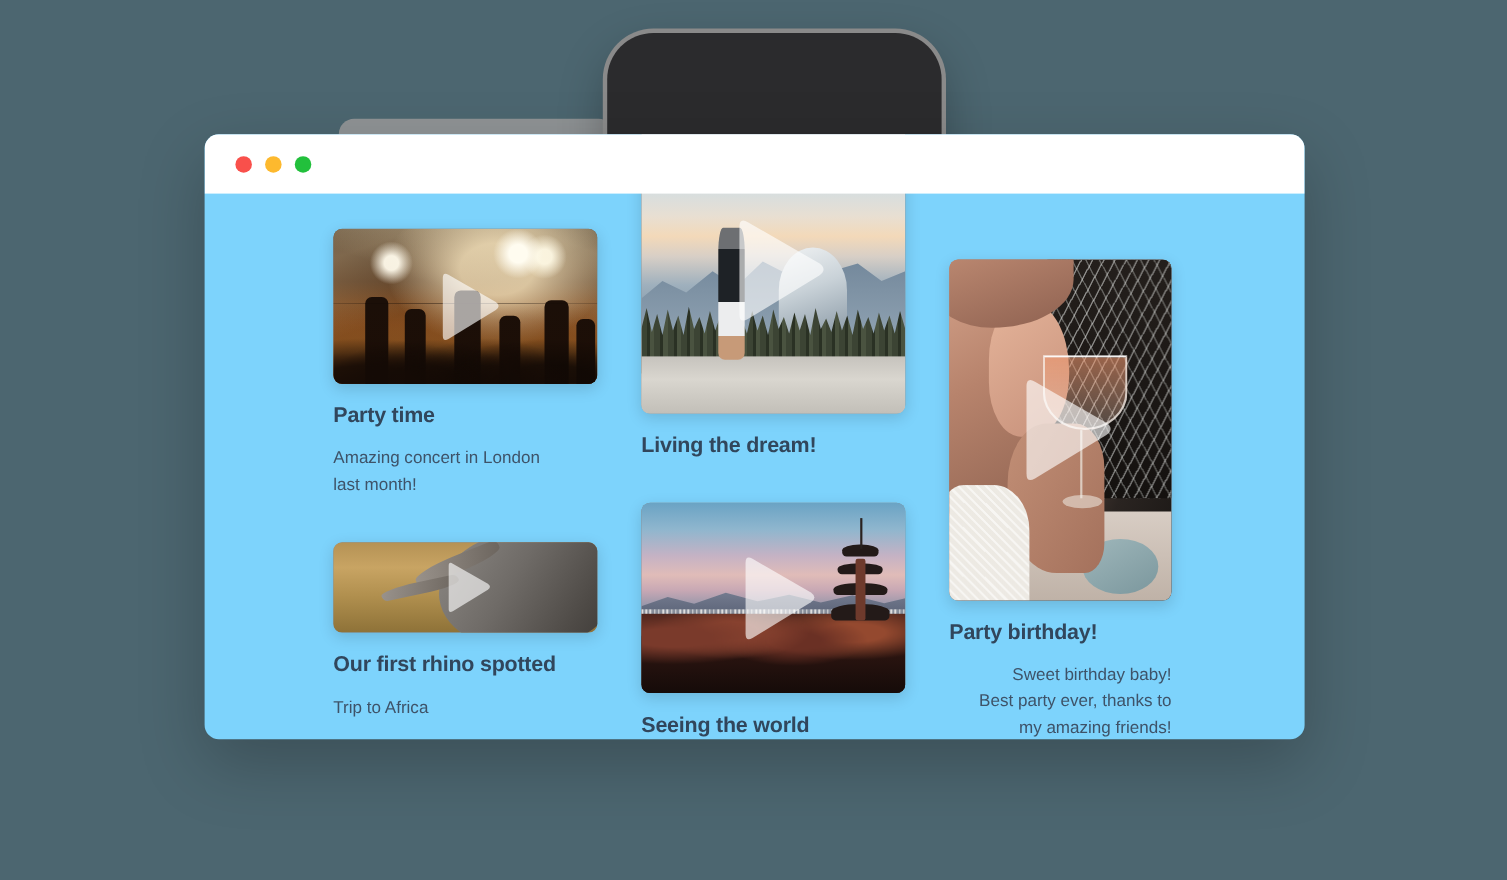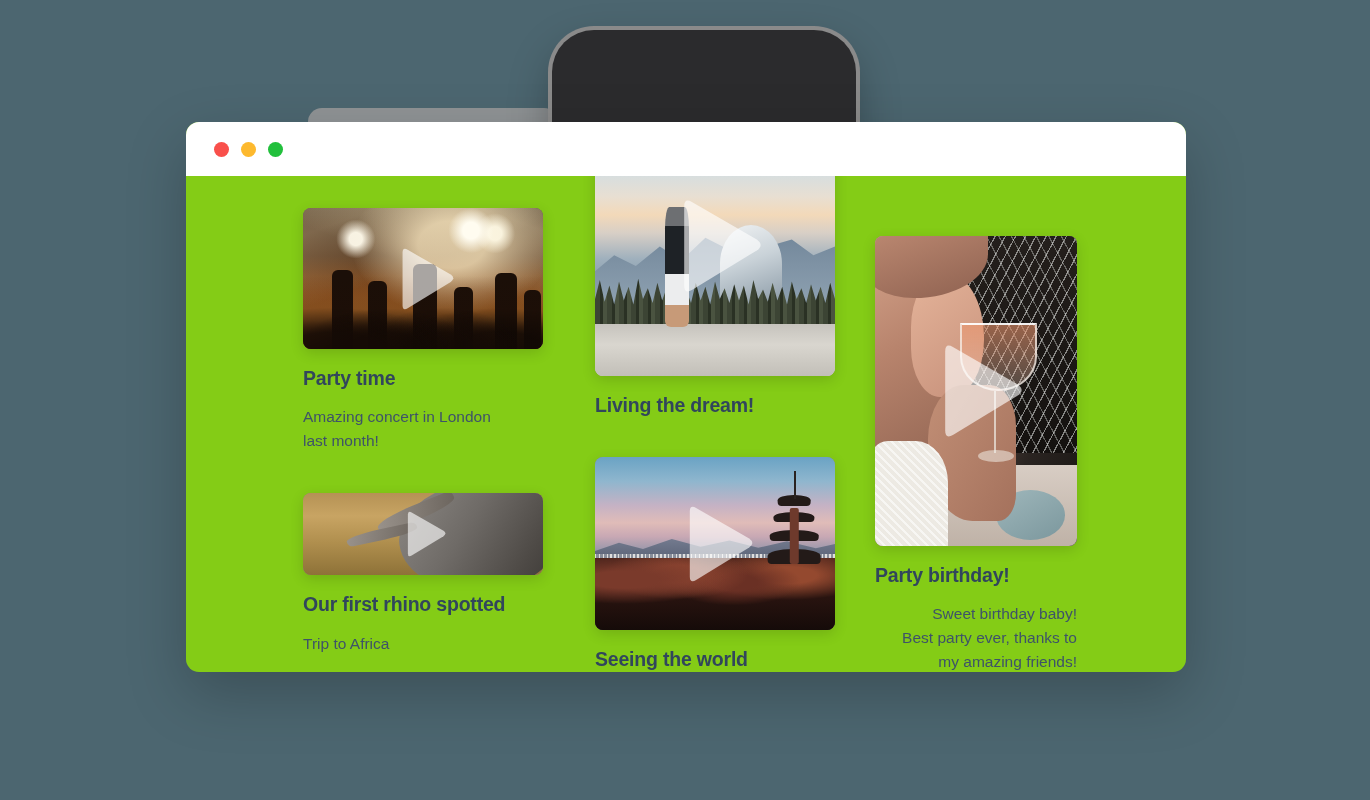--- a/index.html
+++ b/index.html
@@ -300,21 +300,21 @@
       #efece6;
     border-radius: 26% 40% 0 0;
   }
 </style>
 </head>
 <body style="background: rgb(76, 102, 112);">
 
 <div id="device-ghost"></div>
 <div id="device-frame" style="background: rgb(43, 43, 45);"></div>
 
-<div id="browser-window" style="background: #84cc16;">
+<div id="browser-window" style="background: #7dd3fc;">
 
   <div id="titlebar" style="background: rgb(255, 255, 255);">
     <span class="dot" style="background:#f9504b"></span>
     <span class="dot" style="background:#fdb92e"></span>
     <span class="dot" style="background:#22c03c"></span>
   </div>
 
   <div id="gallery">
       <div class="column" style="margin-top: 10px;">
         <div class="video-card">
@@ -348,21 +348,21 @@
             <div class="play-icon">
               <svg width="54" height="54" viewBox="0 0 100 100">
                 <path d="M22 14 Q22 6 29 10 L88 44 Q95 49 88 54 L29 90 Q22 94 22 86 Z" fill="#ffffff" fill-opacity="0.80"></path>
               </svg>
             </div>
           </div>
           <div class="card-title" style="color: rgb(49, 70, 92);">Our first rhino spotted</div>
           <div class="card-desc" style="color: rgb(62, 83, 105);">Trip to Africa</div>
         </div>
       </div>
-      <div class="column" style="margin-top: -82px; margin-left: 12px;">
+      <div class="column" style="margin-top: -82px;">
         <div class="video-card">
           <div class="thumb" style="height: 260px;">
             <div class="art art-yosemite">
               <span class="ym-ridge"></span>
               <span class="ym-dome"></span>
               <span class="ym-trees"></span>
               <span class="ym-rock"></span>
               <span class="ym-person"></span>
             </div>
             <div class="play-icon">

